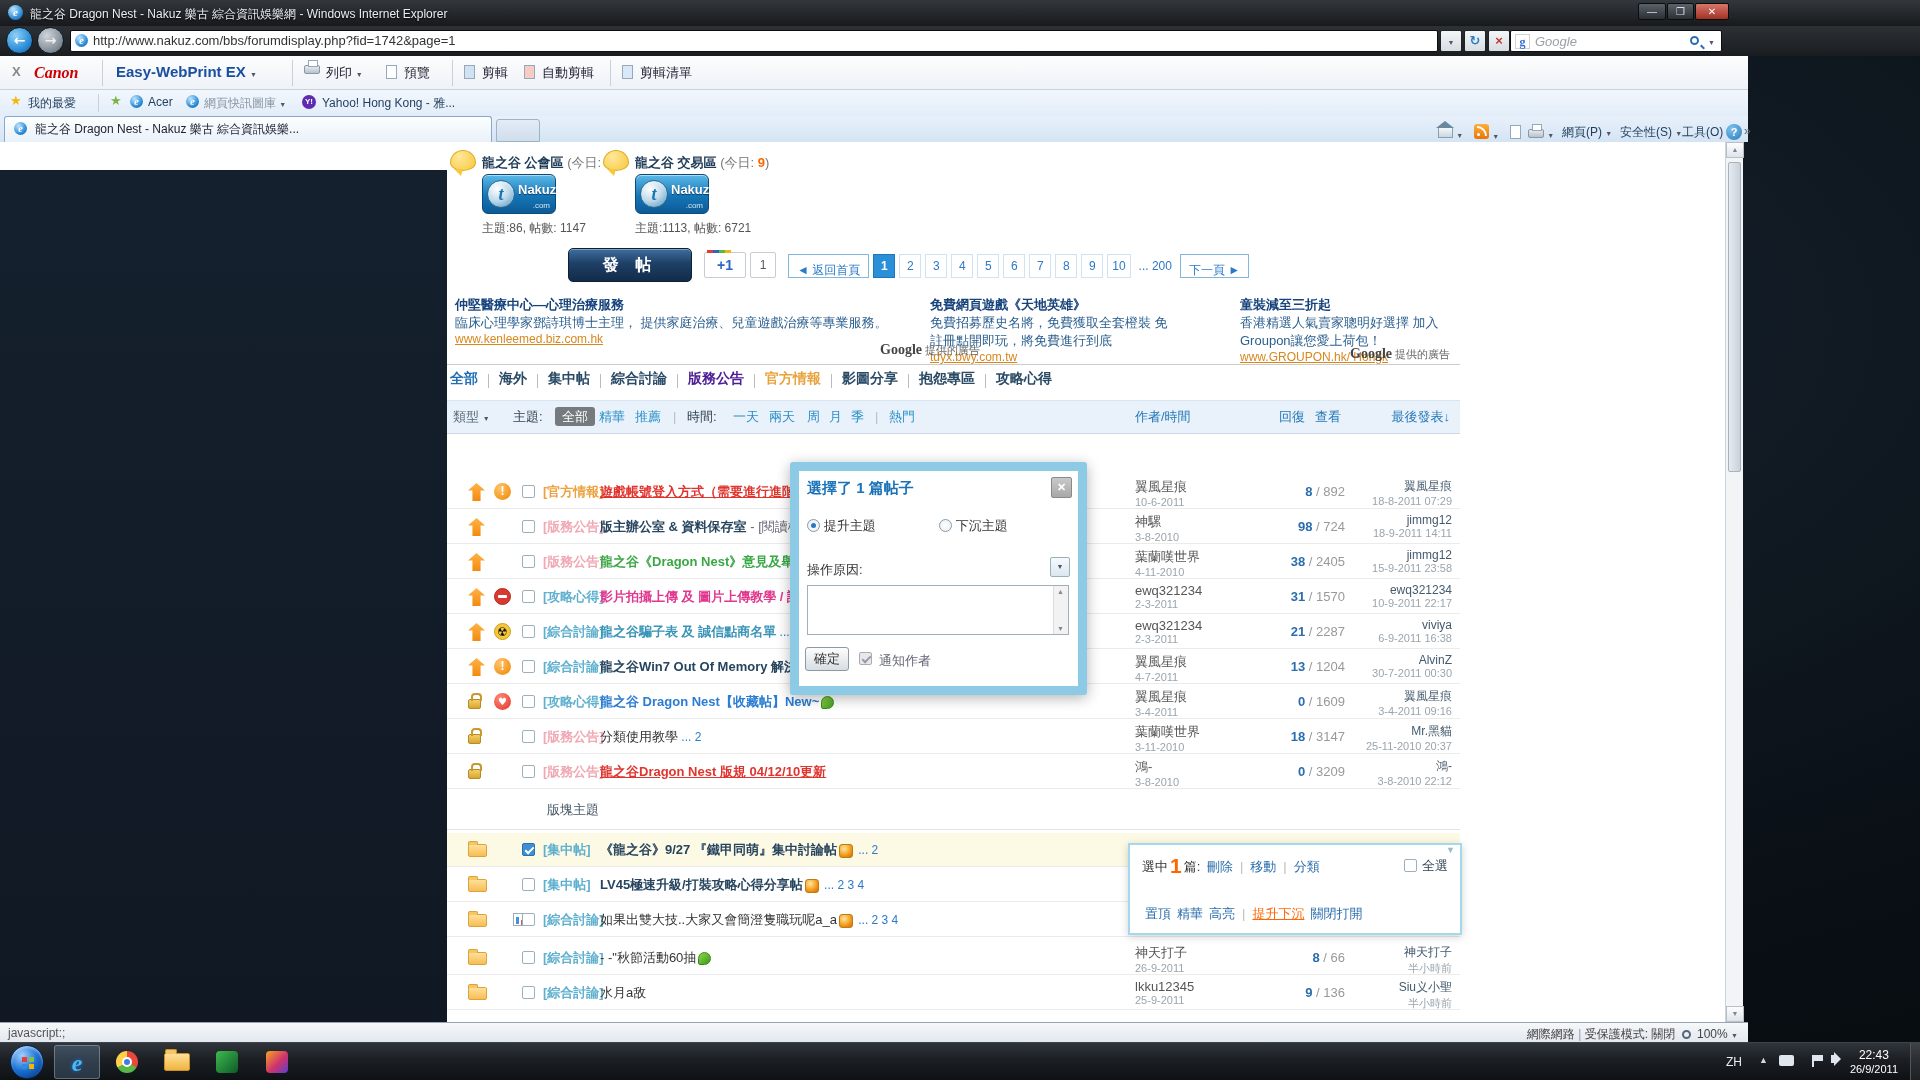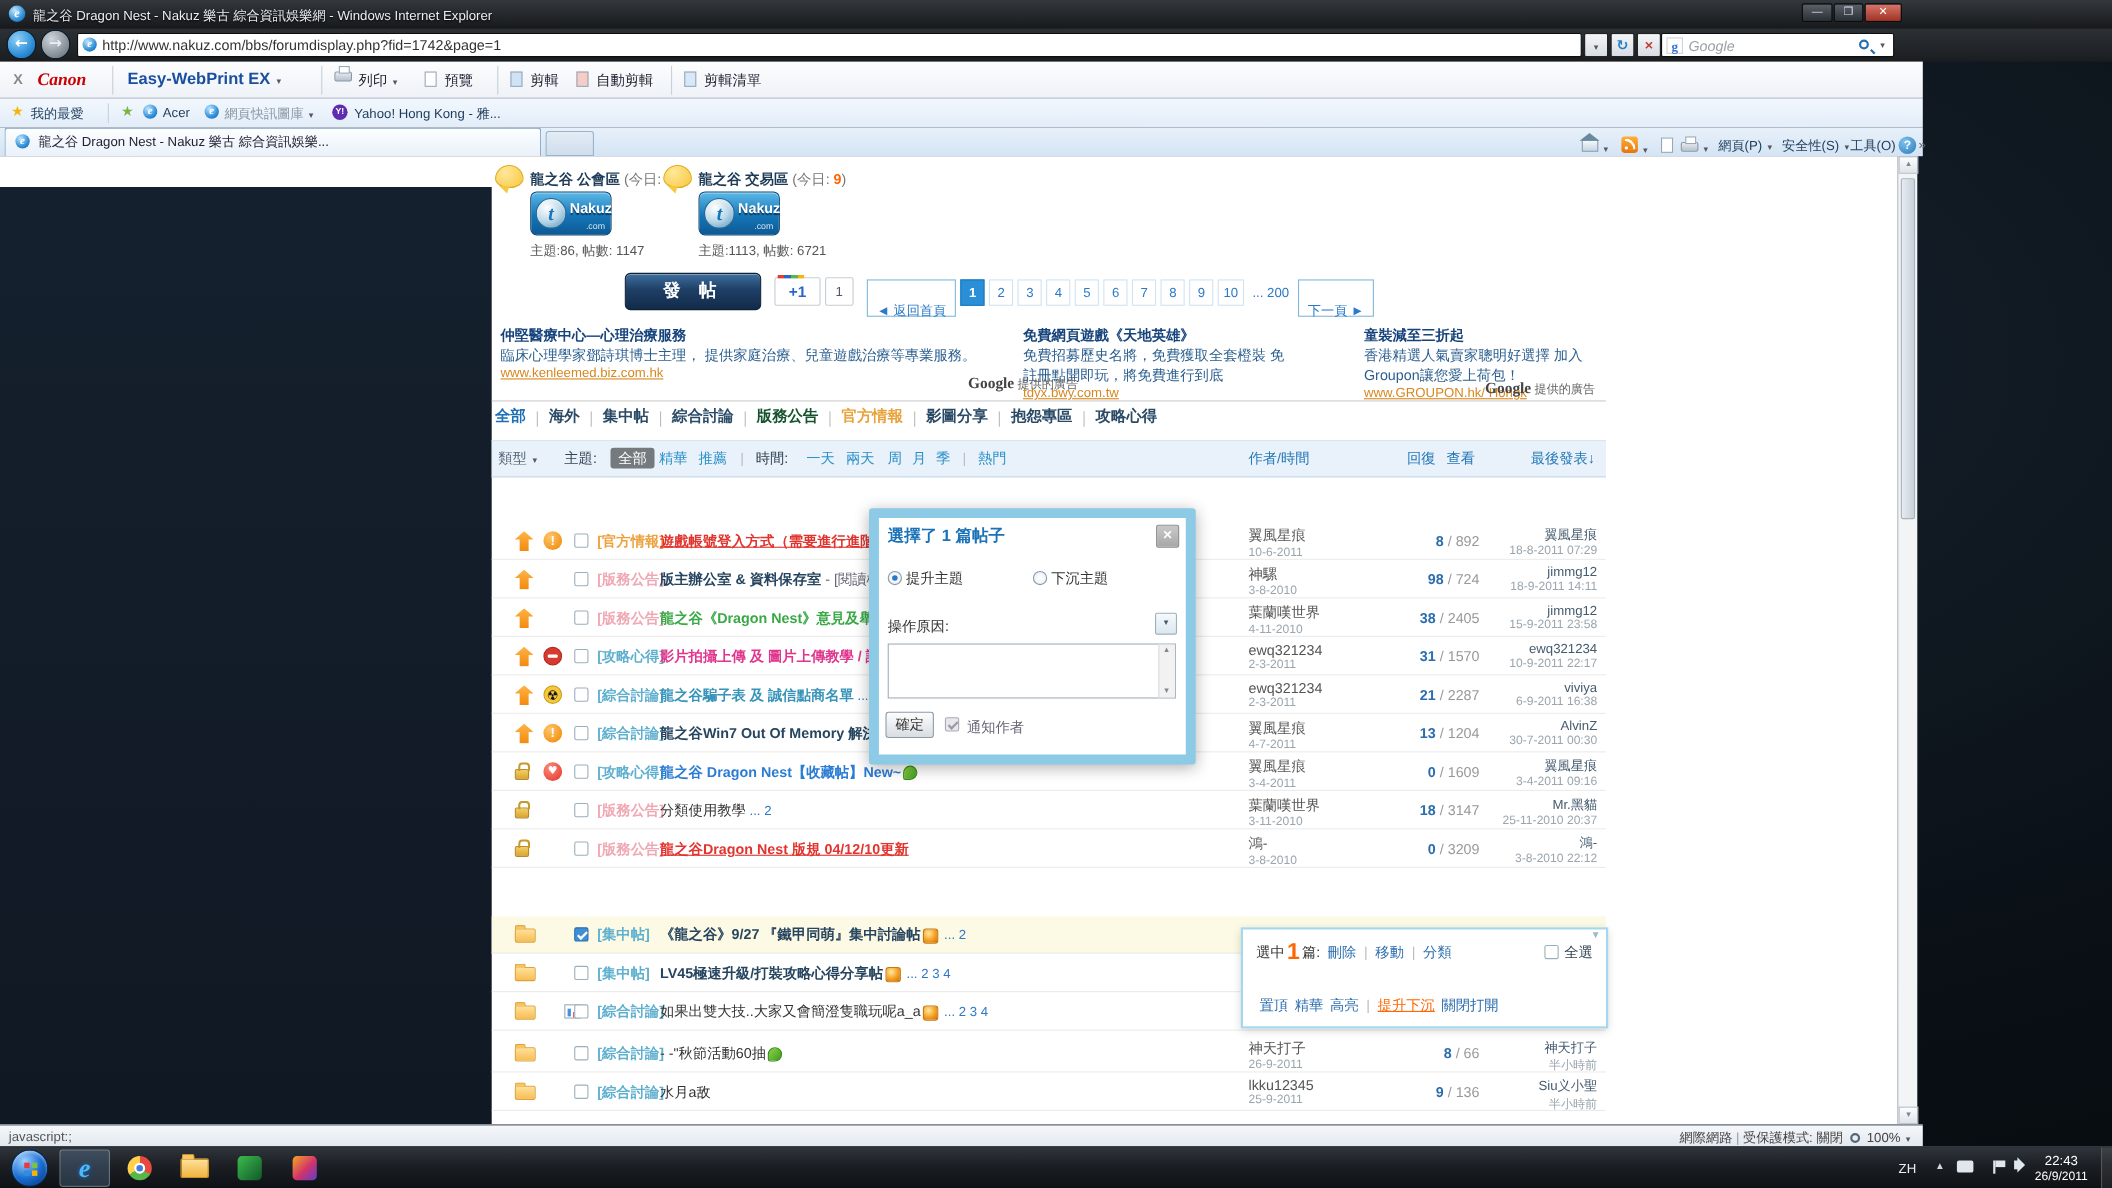--- a/index.html
+++ b/index.html
@@ -63,33 +63,33 @@
   .nklogo .nm{position:absolute;left:35px;top:8px;color:#fff;font:bold 13px/14px "Liberation Sans",sans-serif;text-shadow:0 1px 1px #0a3a5c}
   .nklogo .dm{position:absolute;right:5px;bottom:3px;color:#cfe6f4;font-size:8px}
   .fstat{position:absolute;font-size:12px;color:#555}
   .postbtn{position:absolute;left:568px;top:106px;width:124px;height:34px;border-radius:5px;background:linear-gradient(#3e6f9e 0%,#1e3f66 45%,#122b49 100%);border:1px solid #0d2036;color:#fff;font:bold 16px/32px "Liberation Sans",sans-serif;text-align:center;letter-spacing:6px;box-shadow:inset 0 1px 0 rgba(255,255,255,.35)}
   .plus1{position:absolute;left:704px;top:110px;width:42px;height:26px;background:#fff;border:1px solid #c6cdd4;border-radius:2px;color:#2a66c8;font:bold 14px/24px "Liberation Sans",sans-serif;text-align:center}
   .plus1::before{content:"";position:absolute;left:2px;top:-3px;width:24px;height:3px;background:linear-gradient(90deg,#e53c32 0 25%,#2a66c8 25% 50%,#58b747 50% 75%,#f5b50a 75% 100%)}
   .plus1cnt{position:absolute;left:750px;top:110px;width:26px;height:26px;background:#fff;border:1px solid #c6cdd4;border-radius:2px;color:#556;font-size:12px;line-height:24px;text-align:center}
   .pag{position:absolute;left:788px;top:112px;height:24px;font-size:12px}
   .pag span{float:left;margin-right:4px}
   .pgbox{min-width:22px;height:24px;line-height:22px;text-align:center;background:#fff;border:1px solid #cfe3f2;color:#2b79c8;padding:0 4px}
-  .pgbox.wide{border:1px solid #7fb8dc;padding:16px 8px}
+  .pgbox.wide{border:1px solid #7fb8dc;padding:4px 8px}
   .pgbox.on{background:#2b8fd8;border-color:#1a78c0;color:#fff;font-weight:bold}
   .pgdots{color:#2b79c8;line-height:24px;padding:0 4px}
   .ad-t{position:absolute;font-size:13px;font-weight:bold;color:#16437c;}
   .ad-l{position:absolute;font-size:13px;color:#2b5f8f}
   .ad-u{position:absolute;font-size:12px;color:#d8871e;text-decoration:underline}
   .gads{position:absolute;font-size:11px;color:#666}
   .gads b{font-family:"Liberation Serif",serif;font-size:14px;color:#444}
   .hrline{position:absolute;left:447px;top:222px;width:1013px;border-top:1px solid #ccc}
   .navtabs{position:absolute;left:450px;top:228px;height:22px;font-size:14px;font-weight:bold;color:#2a4a66}
   .navtabs span.t{float:left;cursor:pointer}
   .navtabs .sep{float:left;width:1px;height:14px;background:#bbb;margin:4px 10px 0}
-  .navtabs .on{color:#1f6fb5}.navtabs .pink{color:#14532d}.navtabs .org{color:#e8a33d}
+  .navtabs .on{color:#1f6fb5}.navtabs .pink{color:#4c1d95}.navtabs .org{color:#e8a33d}
   .filterbar{position:absolute;left:447px;top:258px;width:1013px;height:34px;background:#e9f2fa;border-top:1px solid #d8e6f2;border-bottom:1px solid #c8d9e8;font-size:13px;color:#345;line-height:32px}
   .filterbar .fi{position:absolute;top:0}
   .flink{color:#2b8fc8}
   .badge{display:inline-block;background:#757a7f;color:#fff;border-radius:3px;padding:0 7px;line-height:19px;margin-top:6px}
   .colhead{color:#2779b8}
   
   .trow{position:absolute;left:447px;width:1013px;height:34px;border-bottom:1px solid #ebebeb;font-size:13px}
   .trow.hl{background:#fcf9e4}
   .slot1{position:absolute;left:21px;top:8px}.slot2{position:absolute;left:47px;top:8px}
   .cbx{position:absolute;left:75px;top:10px;width:13px;height:13px;border:1px solid #9ab0bd;background:#fff;border-radius:2px}
@@ -491,20 +491,21 @@
         </div></div>
       <div class="trow" style="top: 834px;"><span class="slot1 ic i-fd" style="top: 7px;"></span><span class="cbx"></span><span class="tag tag-teal">[綜合討論]</span><span class="ttl2"><span class="t-plain">水月a敌</span></span><div class="col-a">
           <div class="an">lkku12345</div>
           <div class="ad">25-9-2011</div>
         </div><div class="col-r"><b>9</b><span> / 136</span></div><div class="col-l">
           <div class="ln">Siu义小聖</div>
           <div class="ld">半小時前</div>
         </div></div>
     </div>
 
+  <div class="secrow"><span style="margin-left:100px">版塊主題</span></div>
 
   <div class="modal">
     <span class="mt">選擇了 1 篇帖子</span>
     <span class="mclose">✕</span>
     <span class="mrow" style="left:8px;top:46px"><span class="rd on"></span> <span>提升主題</span></span>
     <span class="mrow" style="left:140px;top:46px"><span class="rd"></span> <span>下沉主題</span></span>
     <span class="mrow" style="left:8px;top:90px">操作原因:</span>
     <span class="ddbtn">▼</span>
     <div class="mta">
         <div class="sb">

